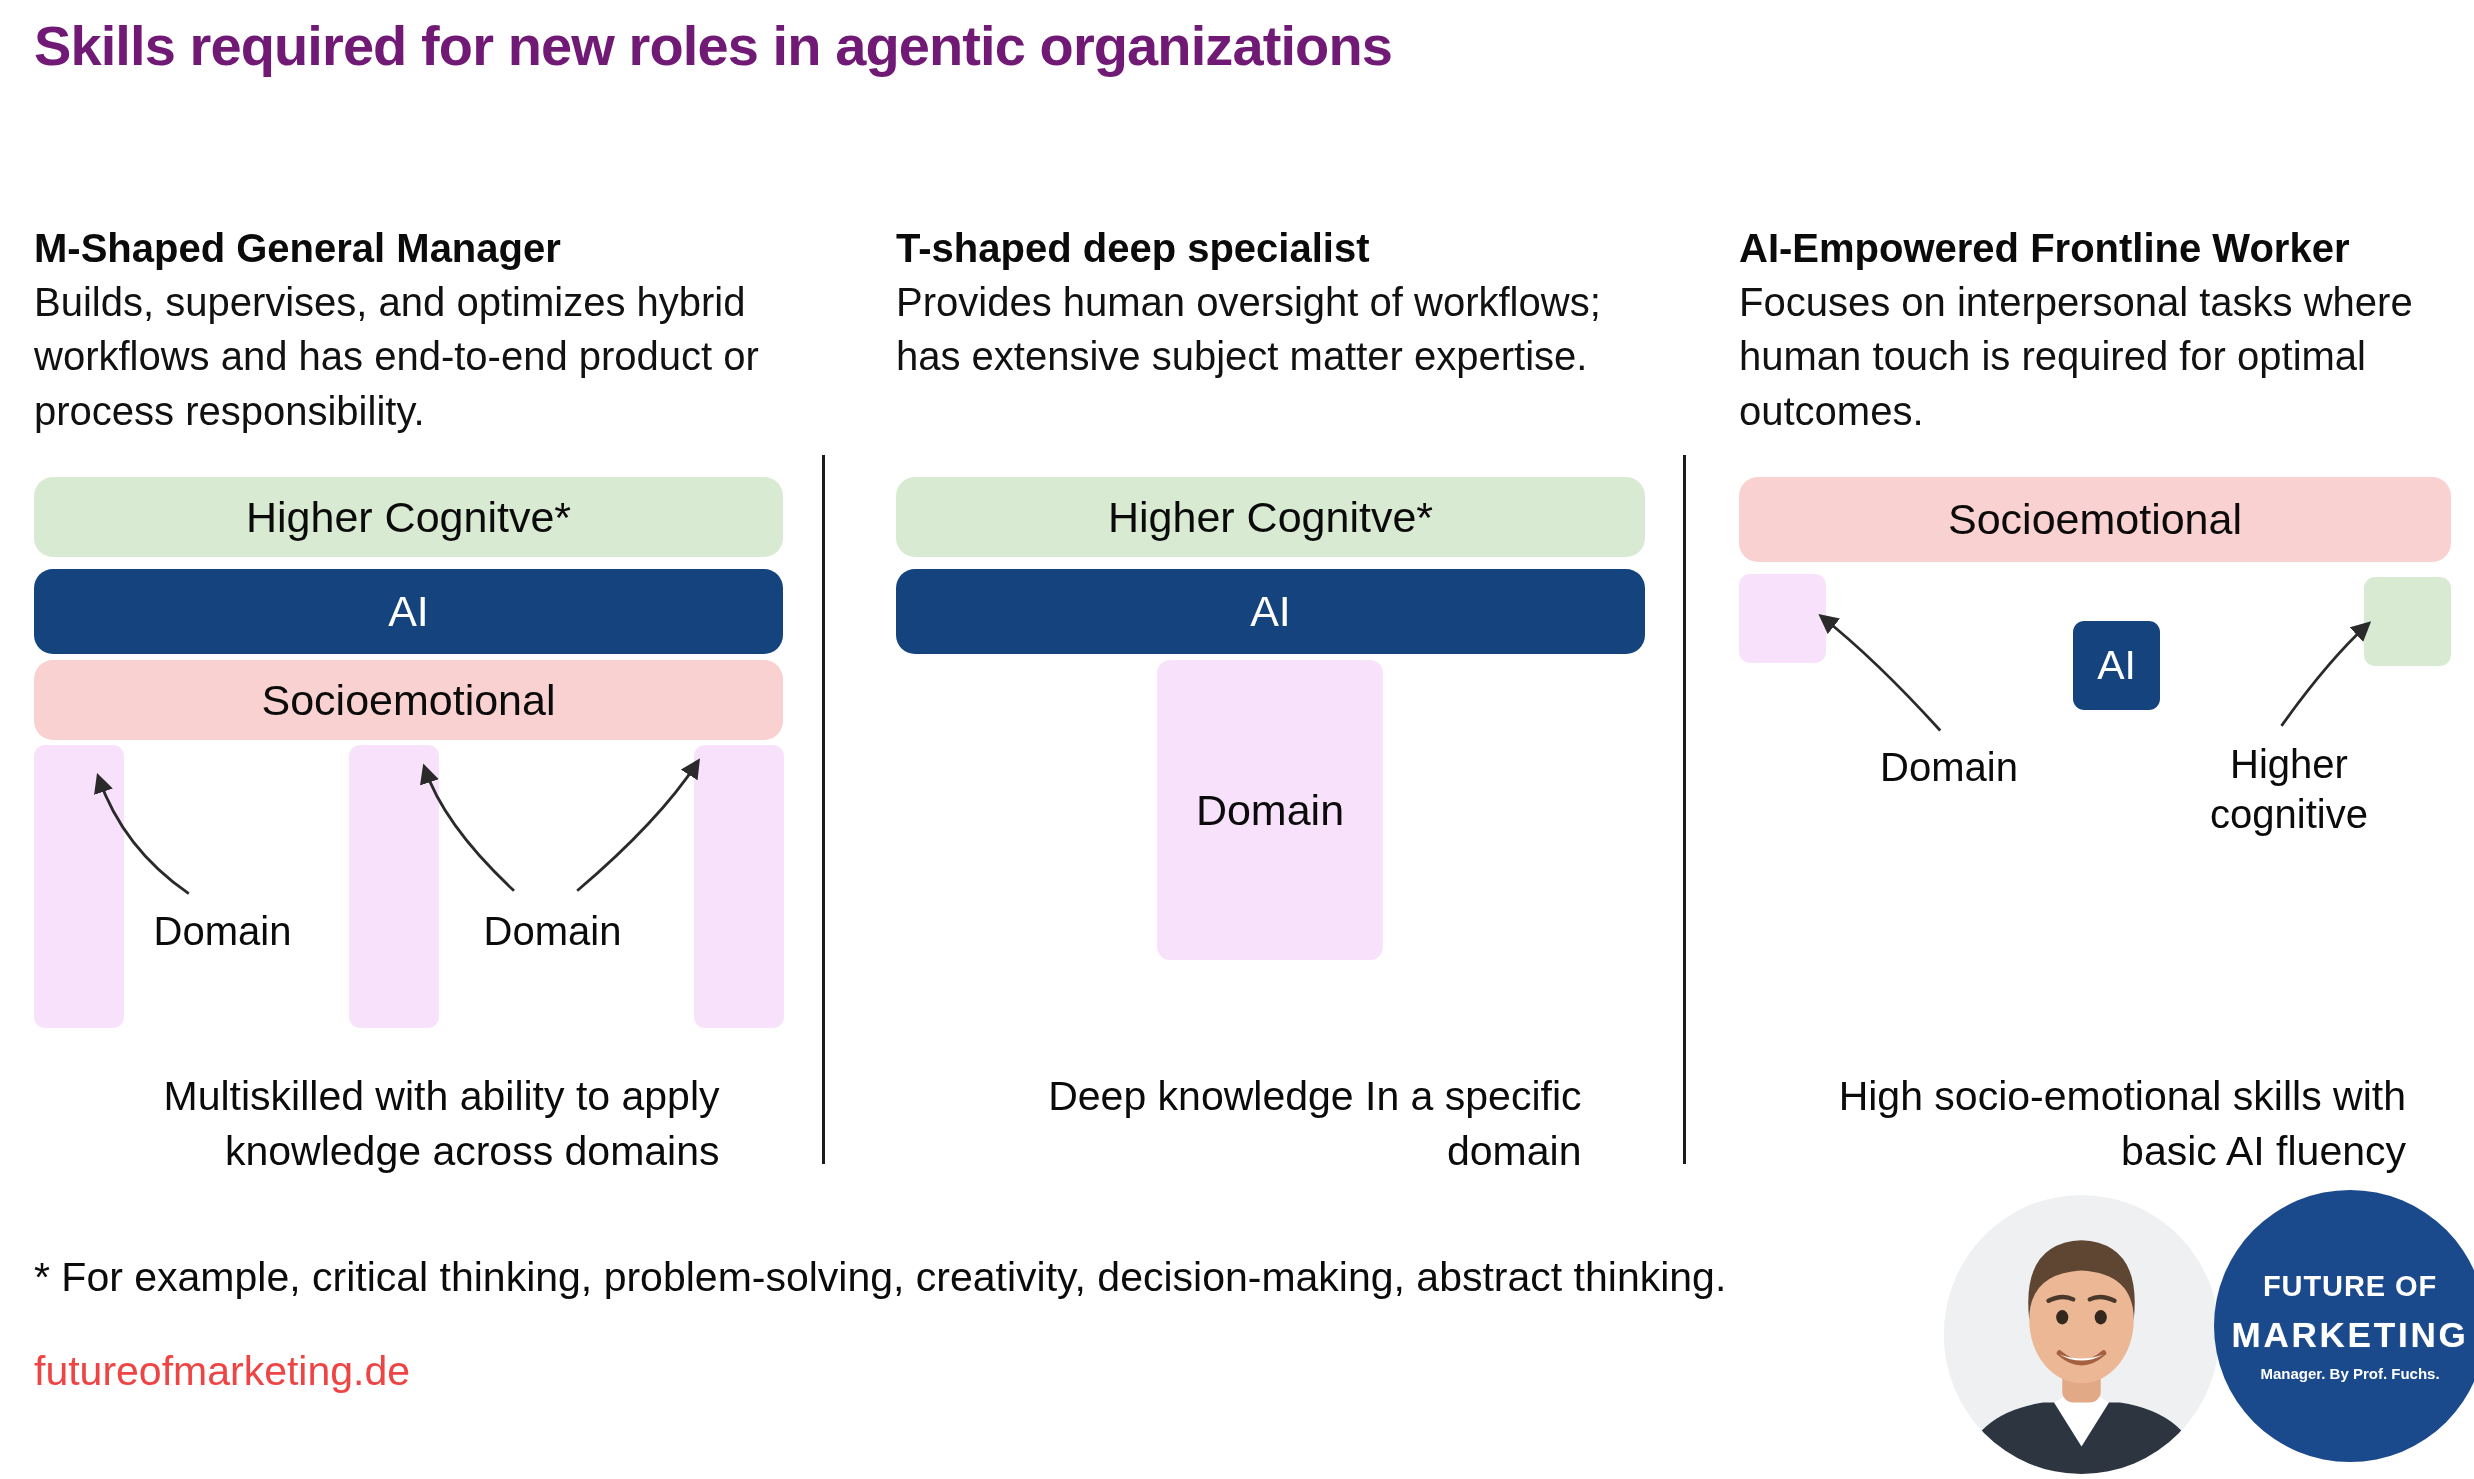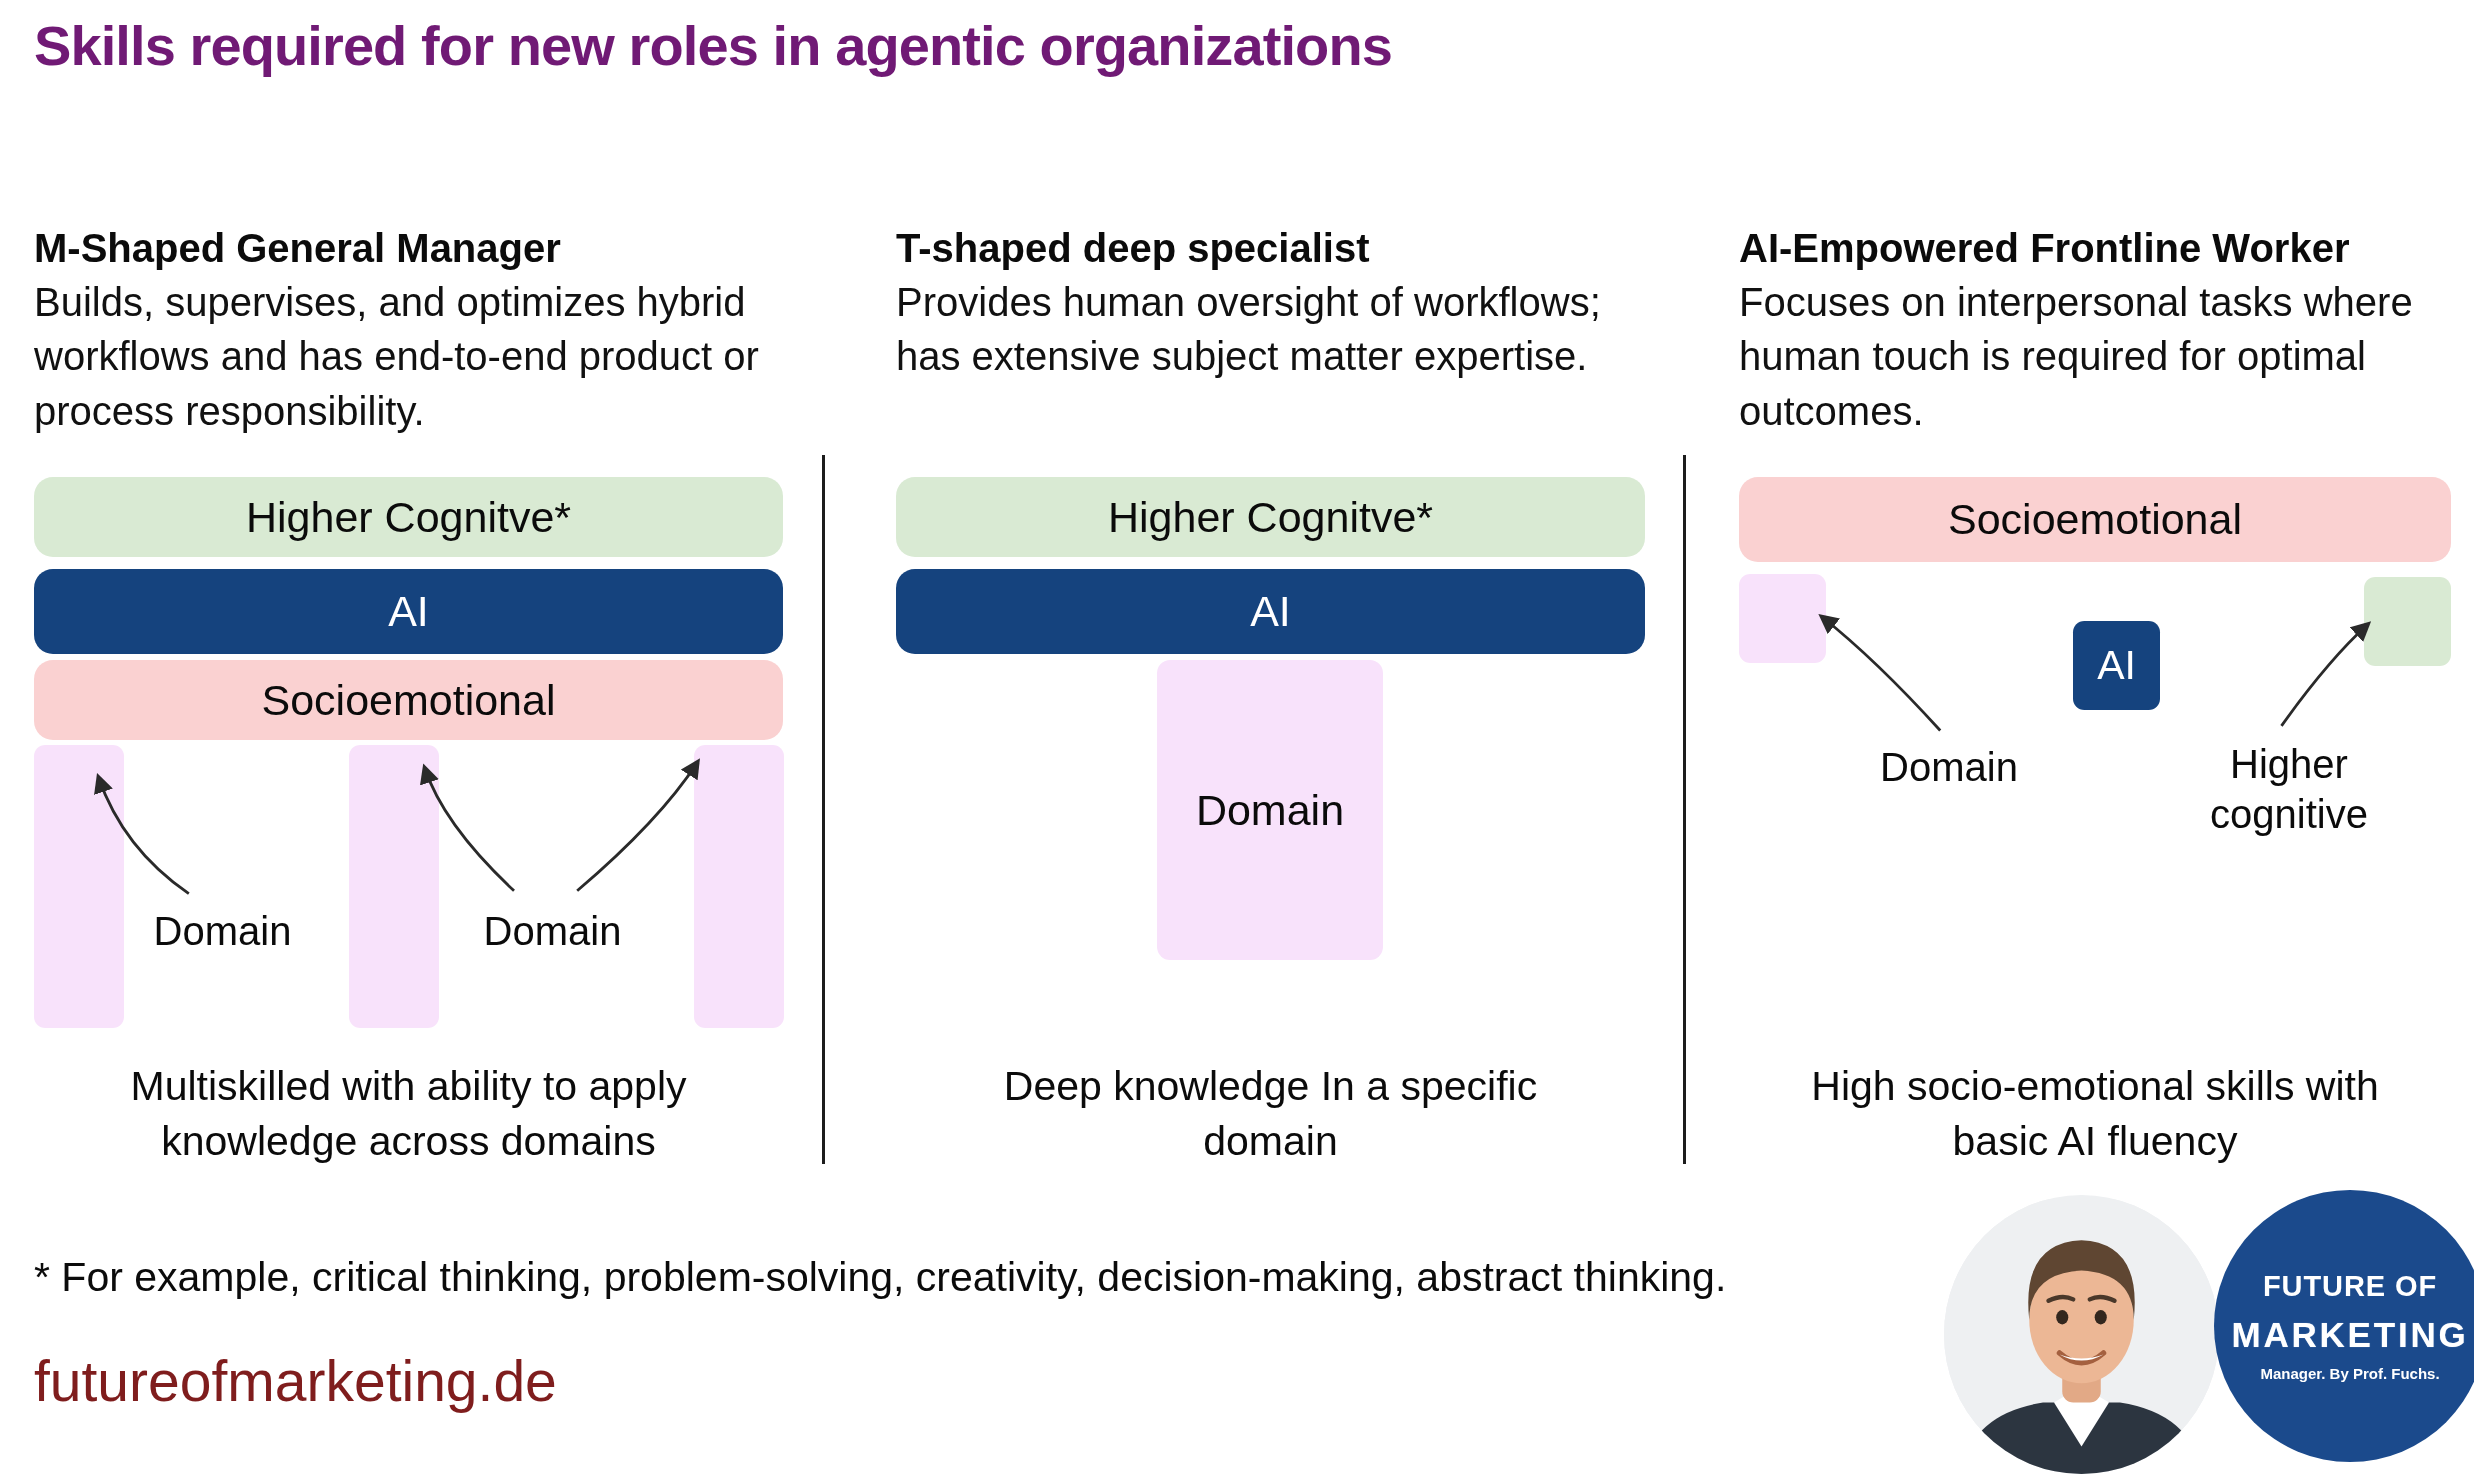--- a/index.html
+++ b/index.html
@@ -65,21 +65,21 @@
     position: absolute;
     font-size: 40px; text-align: center; line-height: 1.25; color: #0b0b0b;
   }
   .c1-domain-1 { top: 684px; left: 85px;  width: 207px; }
   .c1-domain-2 { top: 684px; left: 415px; width: 207px; }
 
   .caption {
     position: absolute; top: 837px; left: 0; right: 0;
     font-size: 41px; line-height: 1.35; text-align: center;
   }
-  .caption-inner { max-width: 622px; margin: 0 auto; }
+  .caption-inner { max-width: 622px; margin: 10px auto; text-align: right; }
 
   .c2-green { top: 255px; height: 80px; }
   .c2-blue  { top: 347px; height: 85px; }
   .domain-block {
     position: absolute;
     top: 438px; left: 261px; width: 226px; height: 300px;
     background: #f8e2fb; border-radius: 13.2px;
     display: flex; align-items: center; justify-content: center;
     font-size: 43px;
   }
@@ -107,21 +107,21 @@
     position: absolute; left: 0; top: 0; width: 2475px; height: 1479px;
     pointer-events: none;
   }
 
   .footnote {
     position: absolute; left: 34px; top: 1254px;
     font-size: 41px; color: #0b0b0b;
   }
   .website {
     position: absolute; left: 34px; top: 1348px;
-    font-size: 57px; color: #7f1d1d; text-decoration: none;
+    font-size: 41px; color: #ef4444; text-decoration: none;
   }
 
   .prof-photo {
     position: absolute; left: 1944px; top: 1195px;
     width: 275px; height: 279px;
     border-radius: 50%;
     overflow: hidden;
     background: #eef0f2;
   }
   .prof-photo svg { width: 100%; height: 100%; display: block; }

